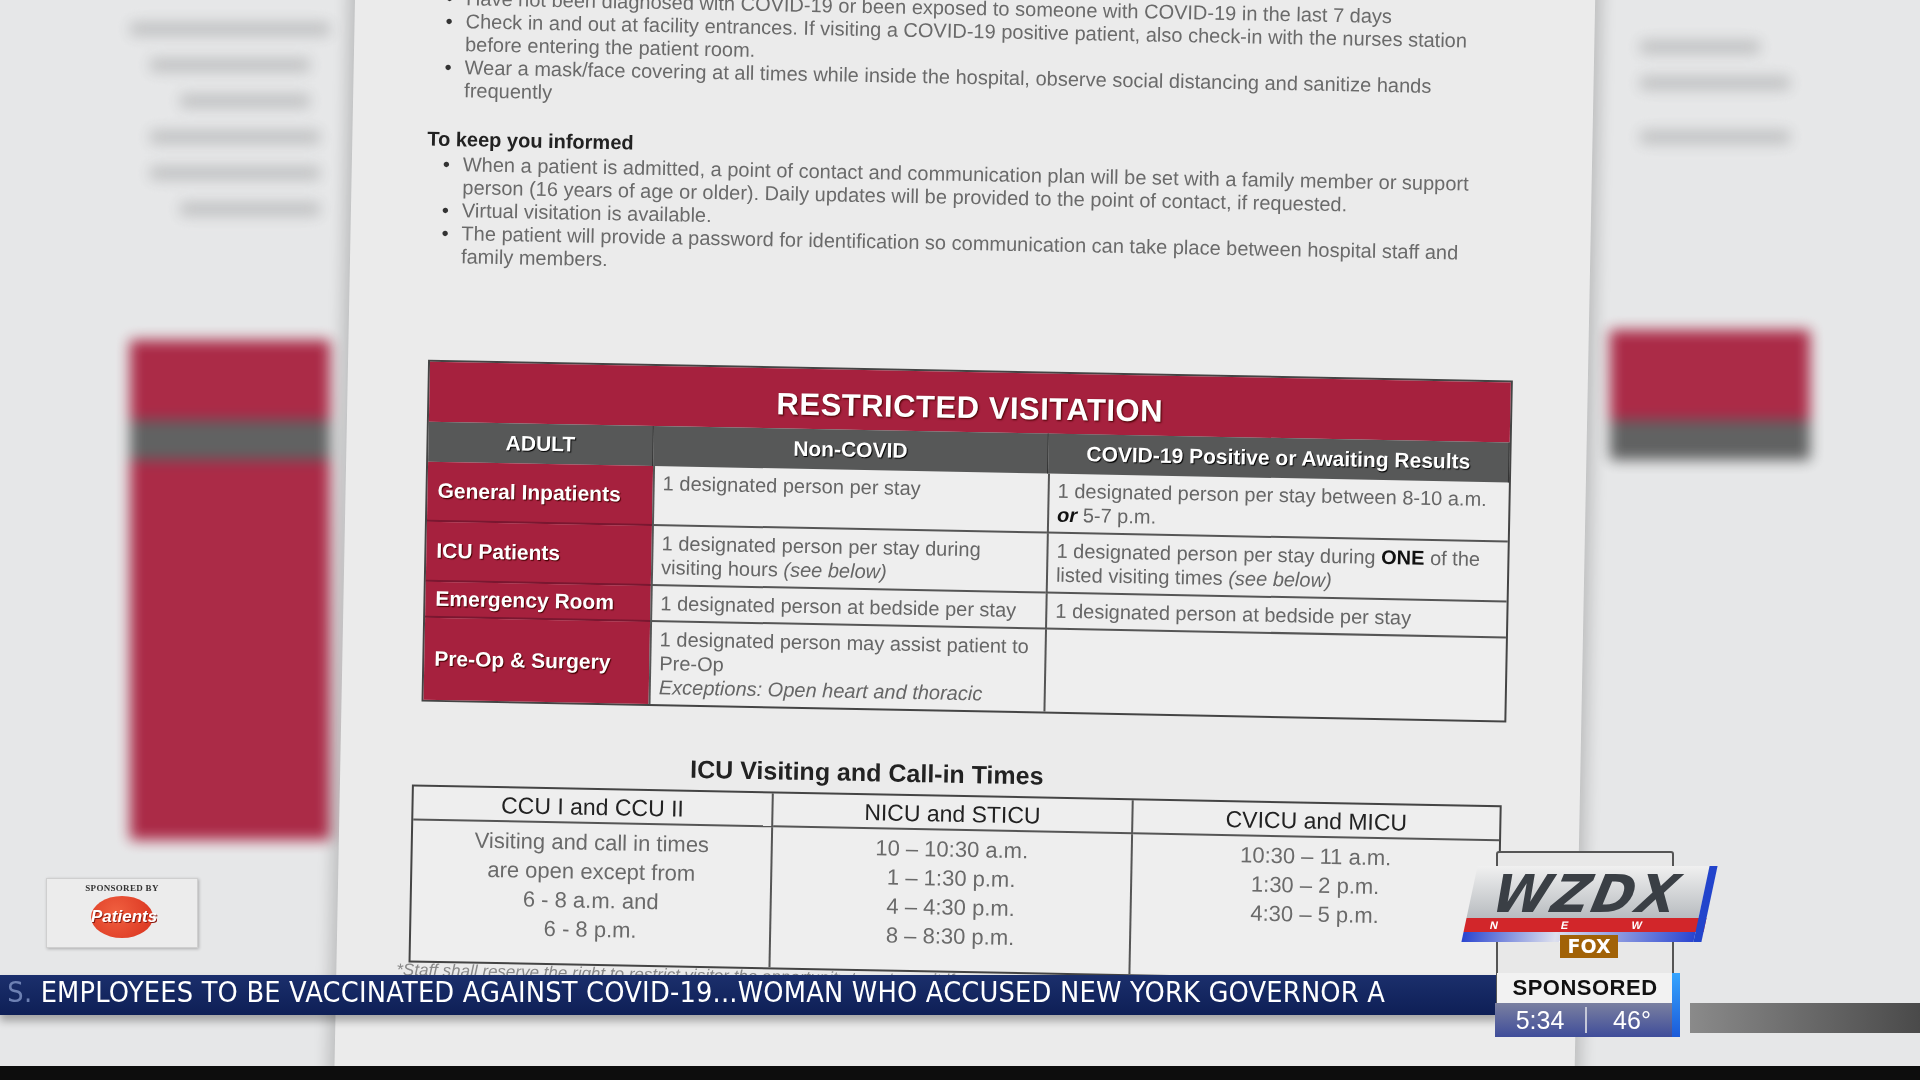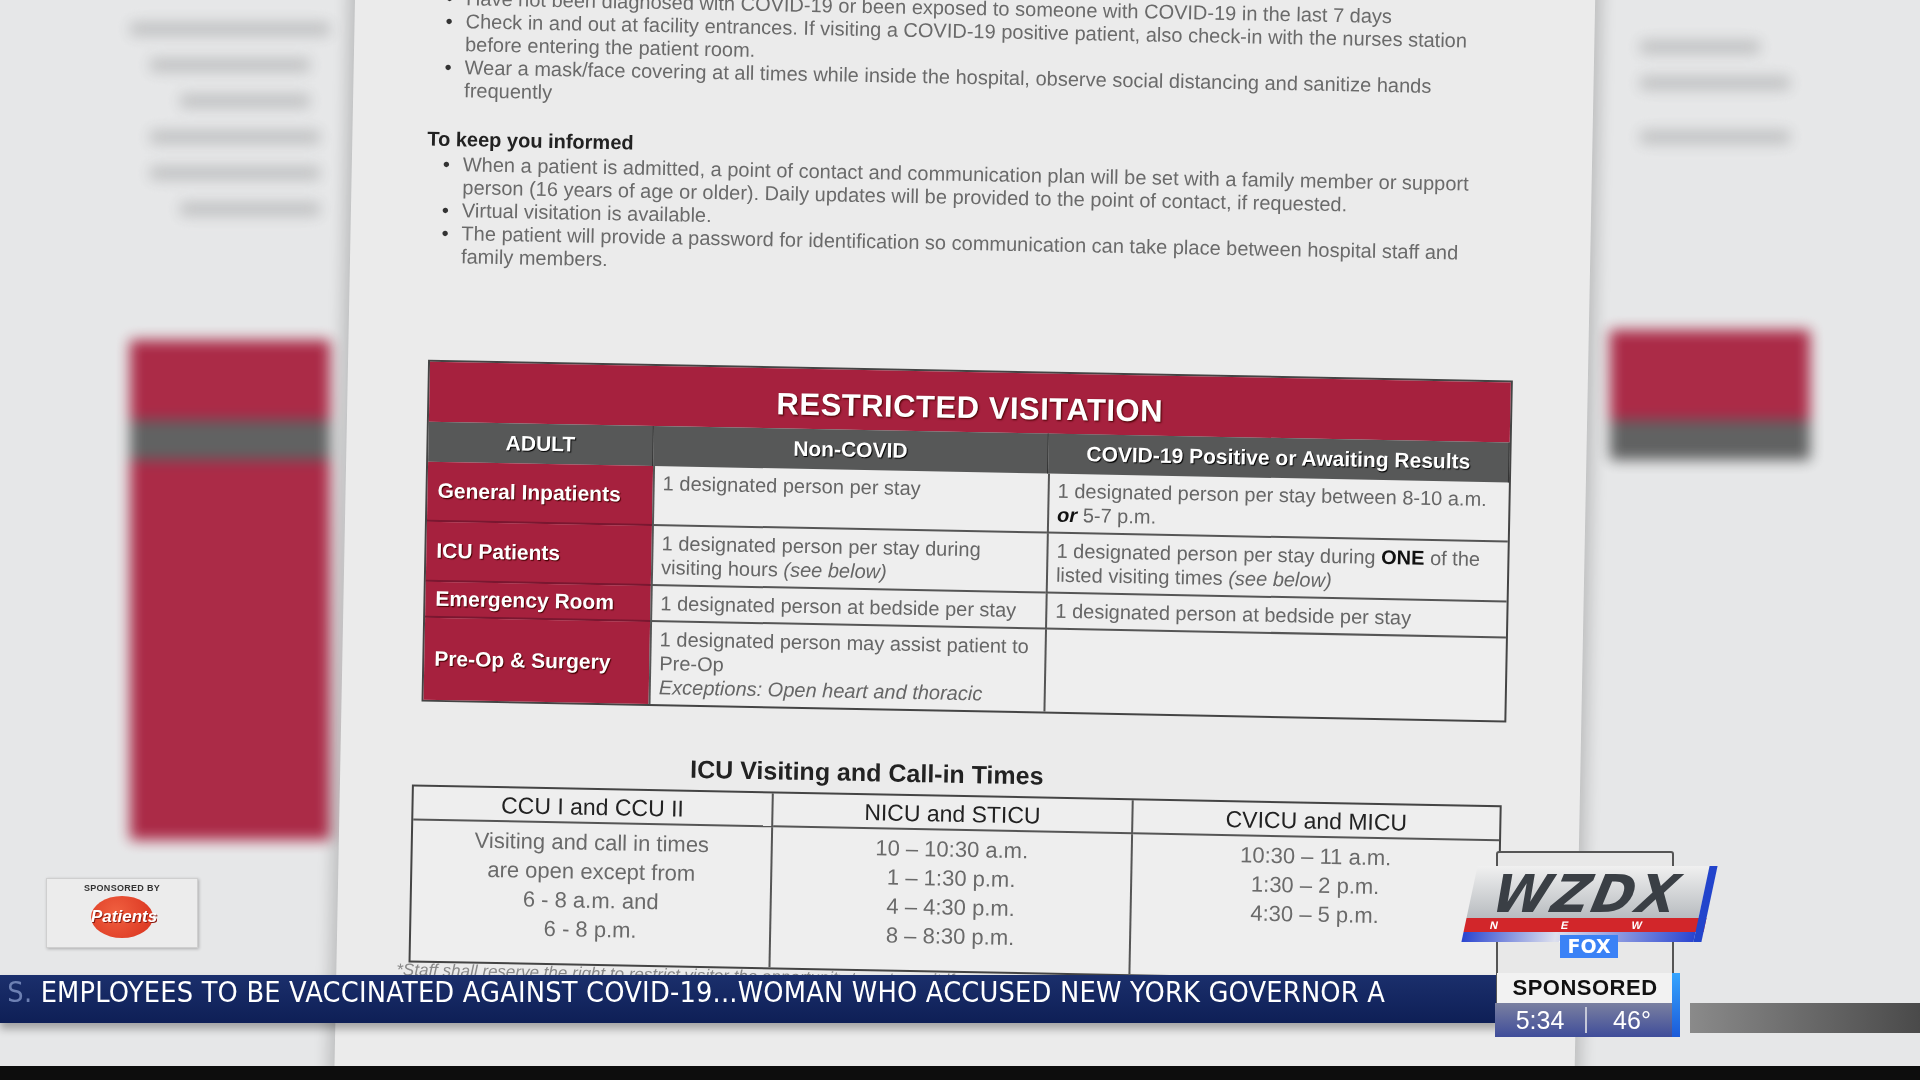--- a/index.html
+++ b/index.html
@@ -38,37 +38,37 @@
   
   .icu-title { position: absolute; left: 350px; top: 800px; font-size: 25px; color: #222; font-weight: bold; }
   .icu { position: absolute; left: 72px; top: 835px; width: 1090px; border: 2px solid #444; background: #eeeeee; }
   .icu-row { display: grid; grid-template-columns: 360px 360px 1fr; }
   .icu-h > div { text-align: center; font-size: 23px; color: #222; height: 34px; line-height: 34px; border-right: 2px solid #555; border-bottom: 2px solid #555; }
   .icu-b > div { text-align: center; font-size: 22px; color: #6a6a6a; line-height: 29px; padding-top: 4px; border-right: 2px solid #555; height: 140px; }
   .footnote { position: absolute; left: 60px; top: 1010px; font-size: 17px; color: #8a8a8a; font-style: italic; line-height: 22px; }
 
   
   .sponsor { position: absolute; left: 46px; top: 878px; width: 152px; height: 70px; background: #ececec; border: 1px solid #cfcfcf; box-shadow: 1px 1px 3px rgba(0,0,0,.25); text-align: center; }
-  .sponsor-label { font-size: 9px; font-weight: bold; color: #333; margin-top: 4px; letter-spacing: .3px; }
+  .sponsor-label { font-size: 9px; font-weight: bold; color: #333; margin-top: 4px; letter-spacing: .3px; font-family: Liberation Serif, serif; }
   .krystal { width: 62px; height: 42px; margin: 3px auto 0; border-radius: 50%; background: radial-gradient(circle at 40% 40%, #f06040, #d8301c); color: #fff; font-style: italic; font-weight: bold; font-size: 17px; line-height: 42px; text-shadow: 1px 1px 0 #8a1a10; }
 
   
-  .ticker { position: absolute; left: 0; top: 975px; width: 1500px; height: 48px; background: linear-gradient(#1b2f6c, #0e1f56); overflow: hidden; box-shadow: 0 6px 8px rgba(0,0,0,.3); }
+  .ticker { position: absolute; left: 0; top: 975px; width: 1500px; height: 40px; background: linear-gradient(#1b2f6c, #0e1f56); overflow: hidden; box-shadow: 0 6px 8px rgba(0,0,0,.3); }
   .ticker-text { white-space: nowrap; color: #fff; font-size: 28px; line-height: 36px; letter-spacing: .2px; padding-left: 8px; font-family: "DejaVu Sans", sans-serif; font-weight: 500; transform: scaleX(.92); transform-origin: left; }
   .ticker-text .fade { color: #6d80b3; }
   .gray-bar { position: absolute; left: 1690px; top: 1003px; width: 230px; height: 30px; background: linear-gradient(90deg,#8a8a8a,#4a4a4a); }
 
   
   .logo-box { position: absolute; left: 1496px; top: 851px; width: 178px; height: 185px; border: 2px solid #555; border-radius: 3px; background: #e8e8e8; }
   .wzdx { position: absolute; left: 1468px; top: 866px; width: 240px; height: 90px; transform: skewX(-12deg); }
   .wzdx-top { height: 52px; background: linear-gradient(#f0f0f0,#b8bcc0); border-right: 8px solid #2244cc; }
   .wzdx-text { position: absolute; left: 22px; top: -2px; font-size: 52px; font-weight: bold; font-style: italic; color: #3a3f45; letter-spacing: 2px; font-family: "DejaVu Sans", sans-serif; }
   .news-bar { height: 14px; background: #d2262a; color: #fff; font-size: 11px; font-weight: bold; letter-spacing: 30px; text-align: center; line-height: 14px; border-right: 8px solid #2244cc; }
   .blue-bar { height: 10px; background: linear-gradient(90deg,#2a45d0,#dde0ee 40%,#2a45d0); border-right: 8px solid #2244cc; }
-  .fox { position: absolute; left: 1560px; top: 935px; width: 58px; height: 23px; background: #3b82f6; color: #fff; font-weight: bold; font-size: 19px; text-align: center; line-height: 23px; font-family: "DejaVu Sans", sans-serif; }
+  .fox { position: absolute; left: 1560px; top: 935px; width: 58px; height: 23px; background: #a16207; color: #fff; font-weight: bold; font-size: 19px; text-align: center; line-height: 23px; font-family: "DejaVu Sans", sans-serif; }
   .city { position: absolute; left: 1497px; top: 973px; width: 176px; height: 30px; background: #f2f2f2; color: #111; font-weight: bold; font-size: 22px; text-align: center; line-height: 30px; letter-spacing: .5px; overflow: hidden; }
   .timebar { position: absolute; left: 1495px; top: 1003px; width: 182px; height: 34px; background: linear-gradient(#7a80a0,#3f4d9a); display: flex; color: #fff; font-size: 25px; }
   .timebar > div { flex: 1; text-align: center; line-height: 34px; }
   .timebar .sep { flex: 0 0 2px; background: #c5c8d8; margin: 4px 0; }
   .accent { position: absolute; left: 1672px; top: 973px; width: 8px; height: 64px; background: linear-gradient(#36a5ff,#1b5ad8); }
   .black-bar { position: absolute; left: 0; top: 1066px; width: 1920px; height: 14px; background: #0d0d0d; }
 </style>
 </head>
 <body>
 

